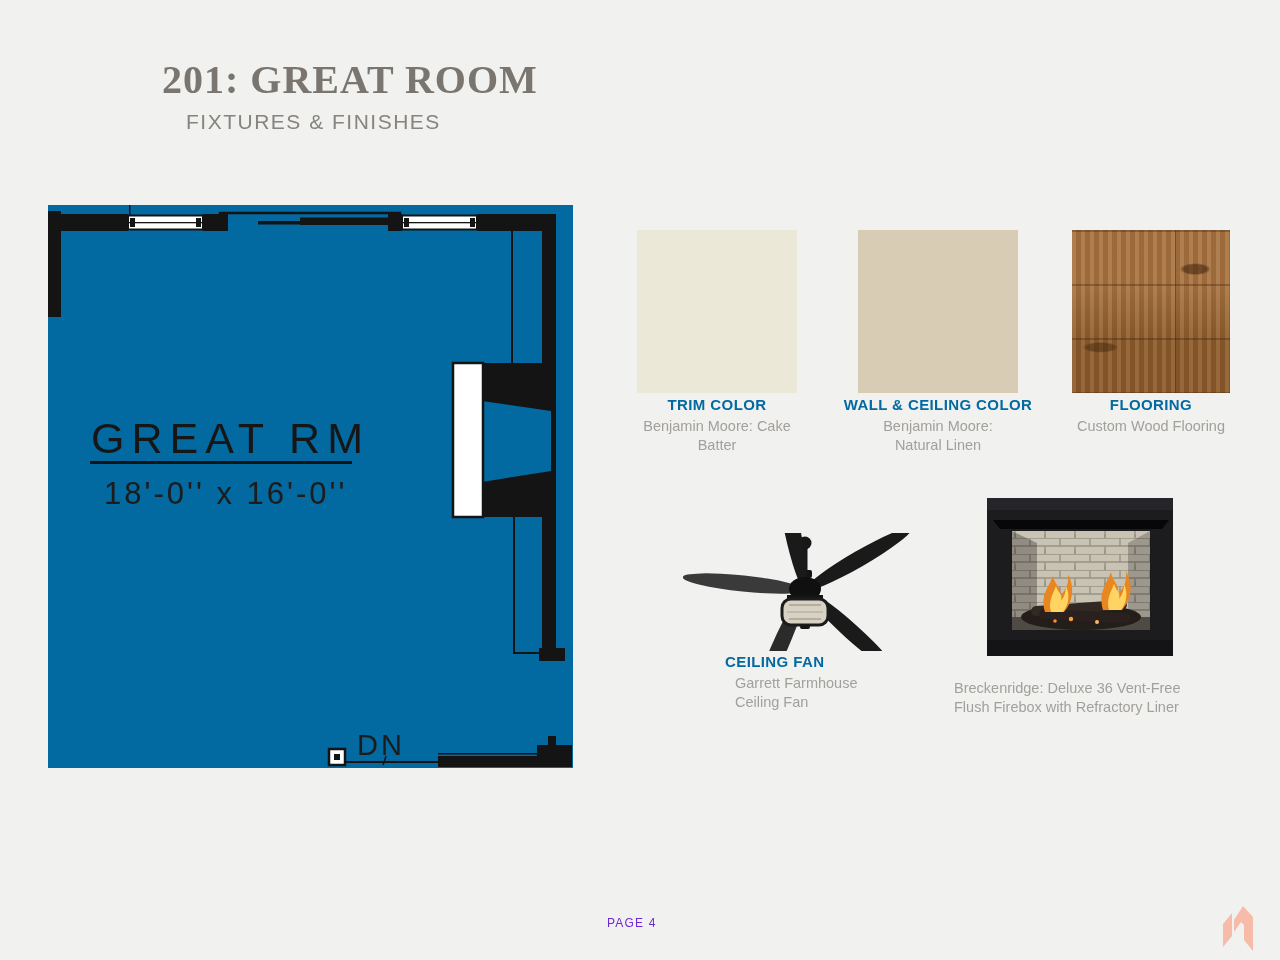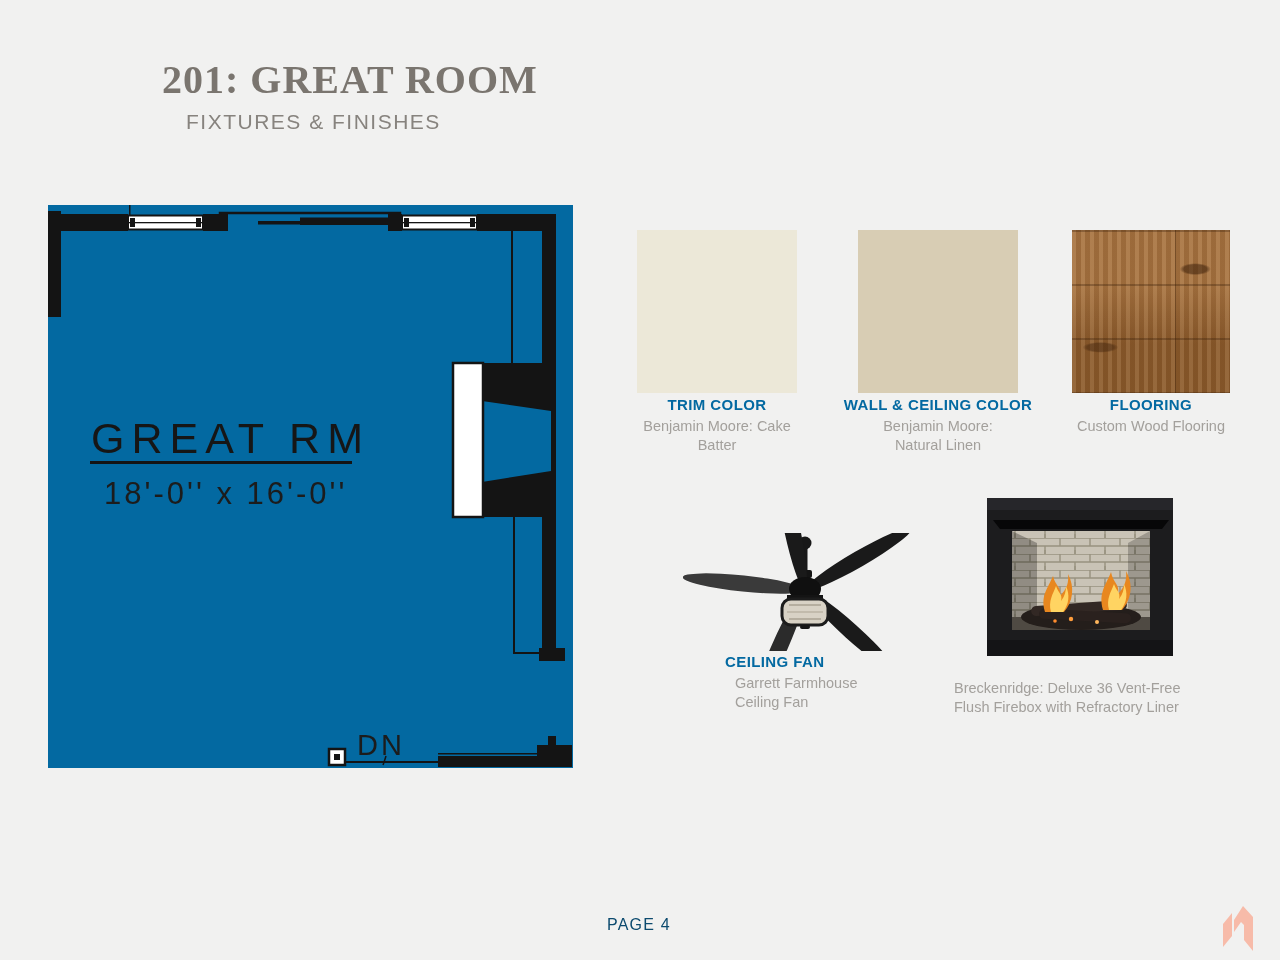--- a/index.html
+++ b/index.html
@@ -57,21 +57,21 @@
   .desc.fan{max-width:150px;}
   
   .fan-img{left:683px;top:533px;}
   .fireplace-img{left:985px;top:490px;}
   .fixture-label{text-align:left;}
   .fixture-label.fan{left:725px;top:652px;width:170px;}
   .fixture-label.fireplace{left:949px;top:677px;width:260px;}
   
   .page-num{
     left:607px;top:916px;
-    font-size:16px;color:#0c4a6e;letter-spacing:1.2px;
+    font-size:12px;color:#6d28d9;letter-spacing:1.2px;
   }
   .logo{left:1220px;top:902px;}
 </style>
 </head>
 <body style="background: rgb(241, 241, 240);">
 
 <div class="abs title">201: GREAT ROOM</div>
 <div class="abs subtitle">FIXTURES &amp; FINISHES</div>
 
 <div class="abs plan-box">

